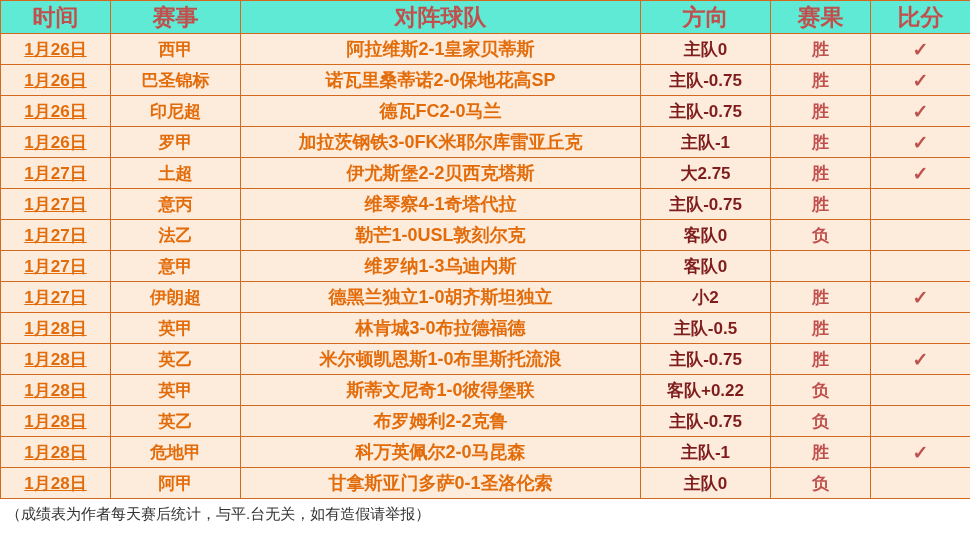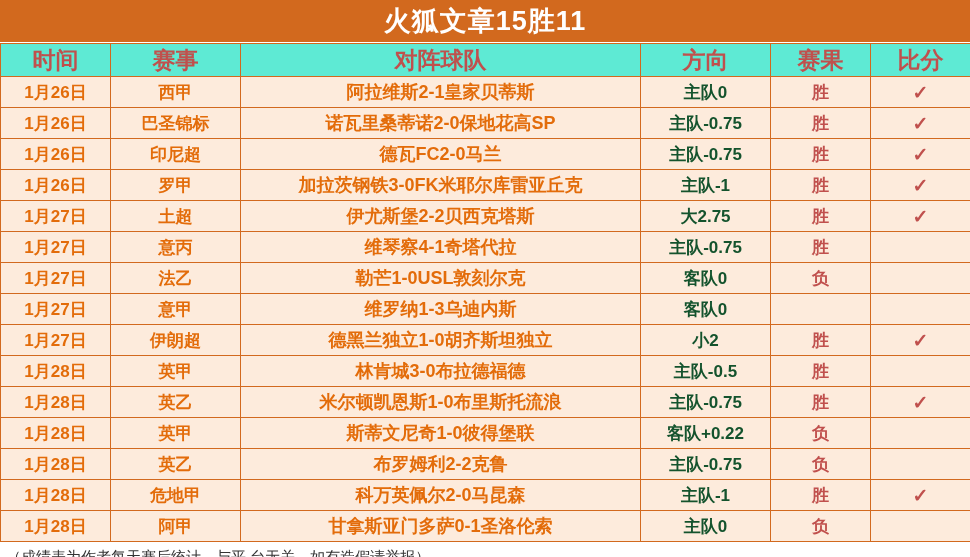--- a/index.html
+++ b/index.html
@@ -49,24 +49,24 @@
     background: #5eead4;
     color: #c0504d;
     font-size: 23px;
     height: 32px;
   }
   tbody td {
     height: 30px;
     font-size: 17px;
     background: #fdebdc;
   }
-  td.c-date { color: #e36c0a; }
+  td.c-date { color: #e36c0a; text-decoration: underline; }
   td.c-league { color: #e36c0a; text-align: center; }
   td.c-match { color: #e36c0a; font-size: 18px; }
-  td.c-dir { color: #14532d; }
+  td.c-dir { color: #7f1d1d; }
   td.c-res { color: #c0504d; }
   td.c-score { color: #c0504d; font-size: 19px; }
   .col-date { width: 110px; }
   .col-league { width: 130px; }
   .col-match { width: 400px; }
   .col-dir { width: 130px; }
   .col-res { width: 100px; }
   .col-score { width: 100px; }
   .footer {
     font-size: 15px;
@@ -74,21 +74,20 @@
     padding: 6px 4px 0 6px;
     line-height: 1.2;
     text-align: left;
   }
 </style>
 </head>
 <body>
 
 <div class="sheet">
 
-  <div class="title-bar">火狐文章15胜11</div>
 
   <table>
     <colgroup>
       <col class="col-date">
       <col class="col-league">
       <col class="col-match">
       <col class="col-dir">
       <col class="col-res">
       <col class="col-score">
     </colgroup>

